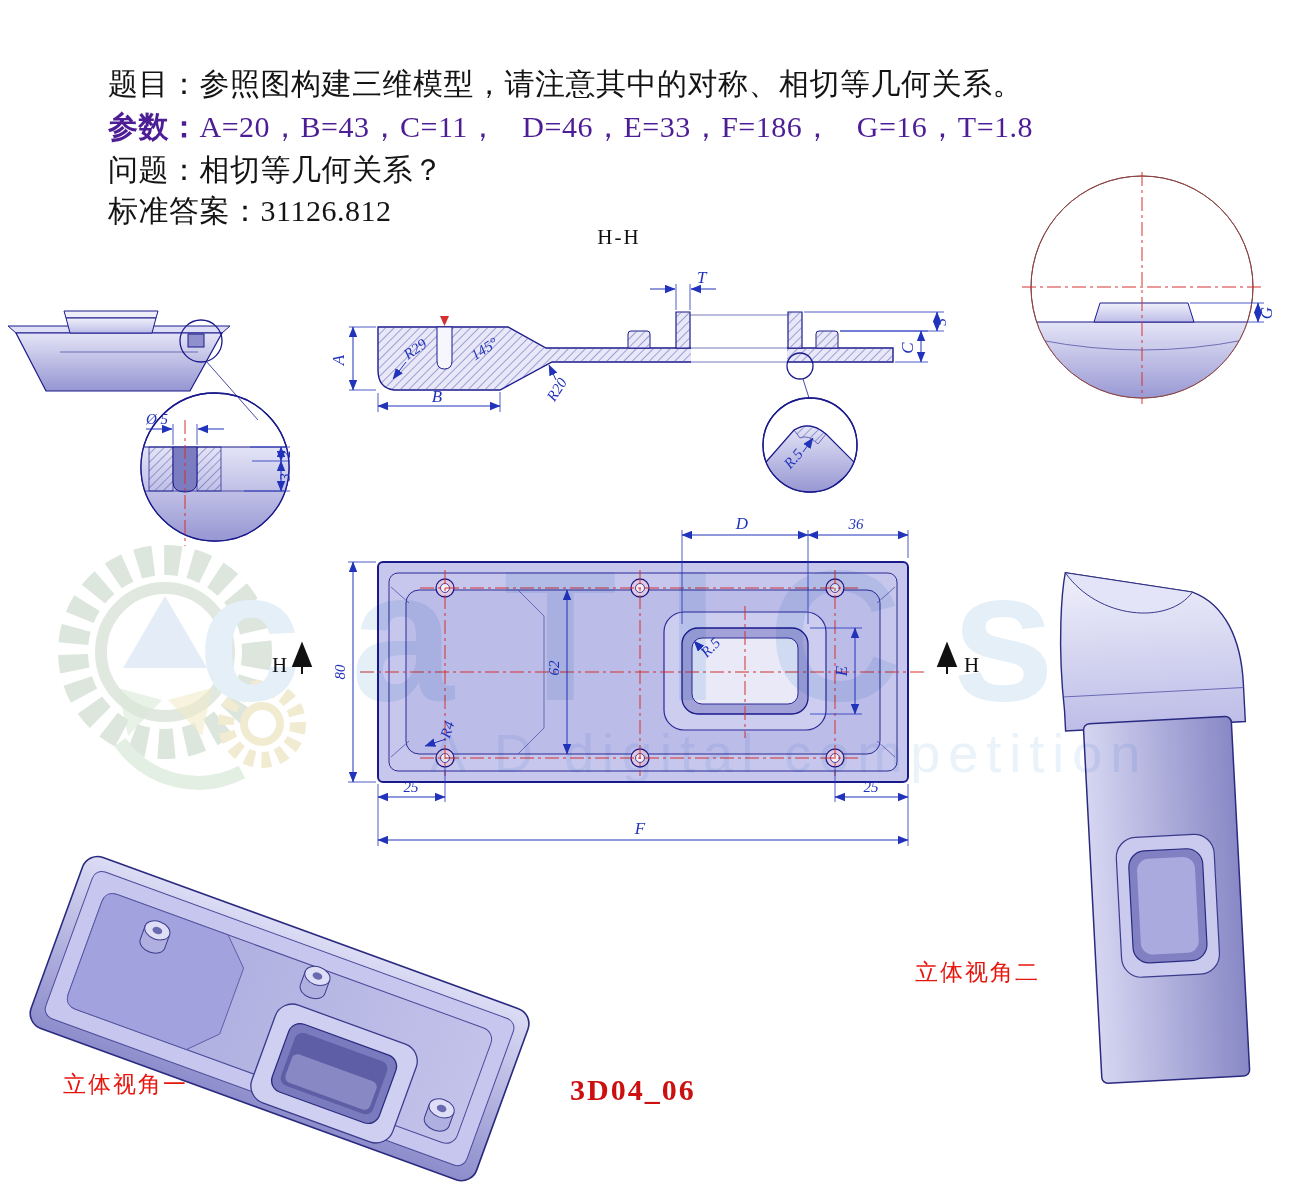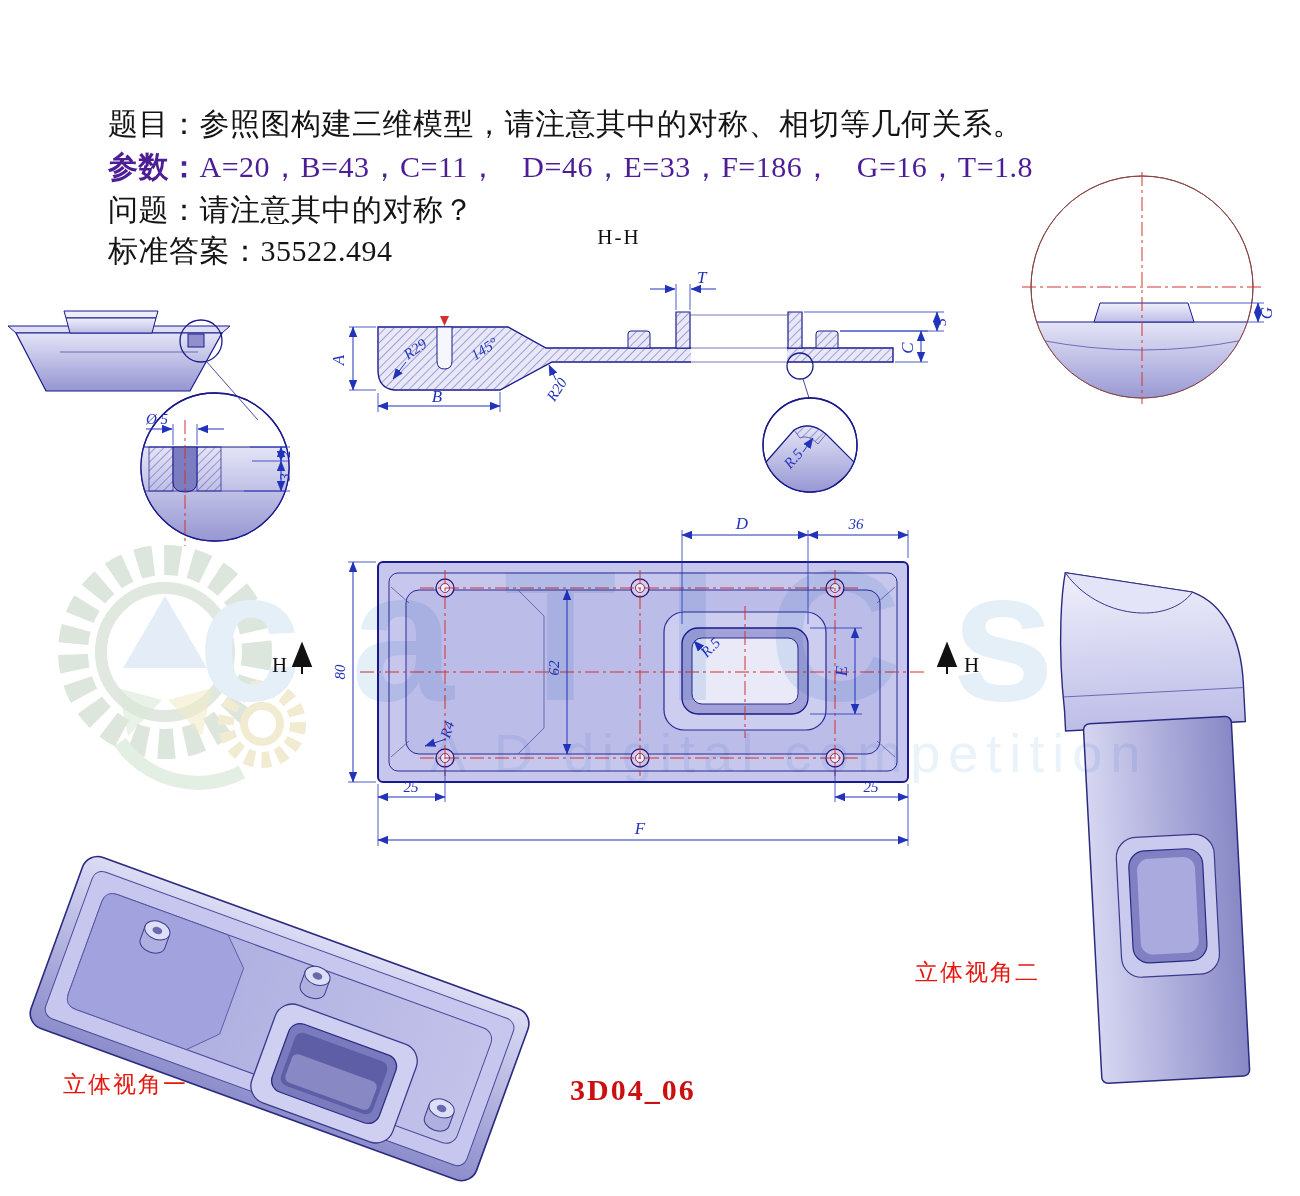--- a/index.html
+++ b/index.html
@@ -1,21 +1,21 @@
 <!DOCTYPE html>
 <html><head>
 <meta charset="utf-8">
 <style>
   * { margin:0; padding:0; box-sizing:border-box; }
   html,body { width:1300px; height:1196px; background:#ffffff; position:relative; overflow:hidden;
               font-family:"Liberation Sans", sans-serif; }
   .layer { position:absolute; left:0; top:0; }
   .wm { mix-blend-mode:multiply; opacity:.8; pointer-events:none; }
   .hdr { position:absolute; left:108px; font-family:"Liberation Serif", serif; font-size:30px;
-         color:#141414; white-space:pre; letter-spacing:.5px;margin-top:40px; }
+         color:#141414; white-space:pre; letter-spacing:.5px; }
   .hdr.red { color:#4c1d95; }
   #h1 { top:64px; } #h2 { top:107px; } #h3 { top:150px; } #h4 { top:191px; }
   .plabel { font-weight:bold; }
   
   .oln  { stroke:#1a1a8c; fill:none; stroke-width:1.3; }
   .thin { stroke:#5555a8; fill:none; stroke-width:.8; }
   .dim  { stroke:#2233bb; stroke-width:1; fill:none; }
   .ext  { stroke:#2233bb; stroke-width:.8; fill:none; }
   .cl   { stroke:#d43030; stroke-width:1; stroke-dasharray:14 4 3 4; fill:none; }
   .dtxt { fill:#2233bb; font:italic 17px "Liberation Serif", serif; }
@@ -344,14 +344,14 @@
       <circle cx="262" cy="724" r="18" fill="none" stroke="#e6dcae" stroke-width="8"></circle>
     </g>
     <path d="M120,742 A95,95 0 0 0 242,772" fill="none" stroke="#cfe3cf" stroke-width="14"></path>
     <text x="198" y="700" font-family="Liberation Sans, sans-serif" font-weight="bold" font-size="185" letter-spacing="50" fill="#cfe3f3">caTICs</text>
     <text x="430" y="772" font-family="Liberation Sans, sans-serif" font-size="54" letter-spacing="8" fill="#d9e8f5">A D digital competition</text>
   </g>
 </svg>
 
 <div id="h1" class="hdr">题目：参照图构建三维模型，请注意其中的对称、相切等几何关系。</div>
 <div id="h2" class="hdr red"><span class="plabel">参数：</span><span>A=20，B=43，C=11，   D=46，E=33，F=186，   G=16，T=1.8</span></div>
-<div id="h3" class="hdr">问题：请注意其中的对称？</div>
-<div id="h4" class="hdr">标准答案：35522.494</div>
+<div id="h3" class="hdr">问题：相切等几何关系？</div>
+<div id="h4" class="hdr">标准答案：31126.812</div>
 
 </body></html>

